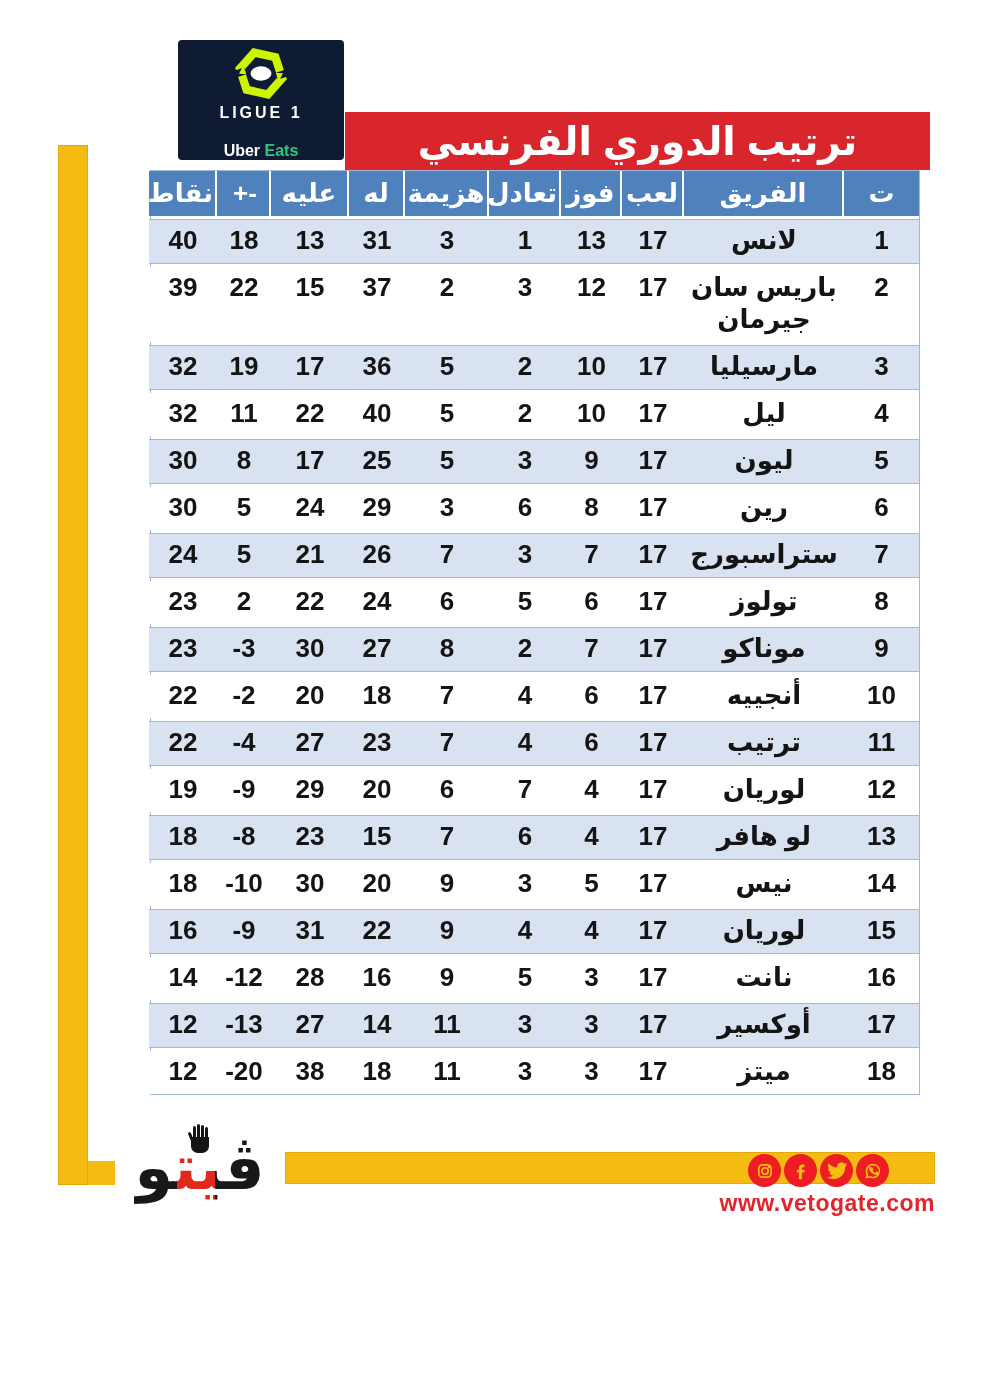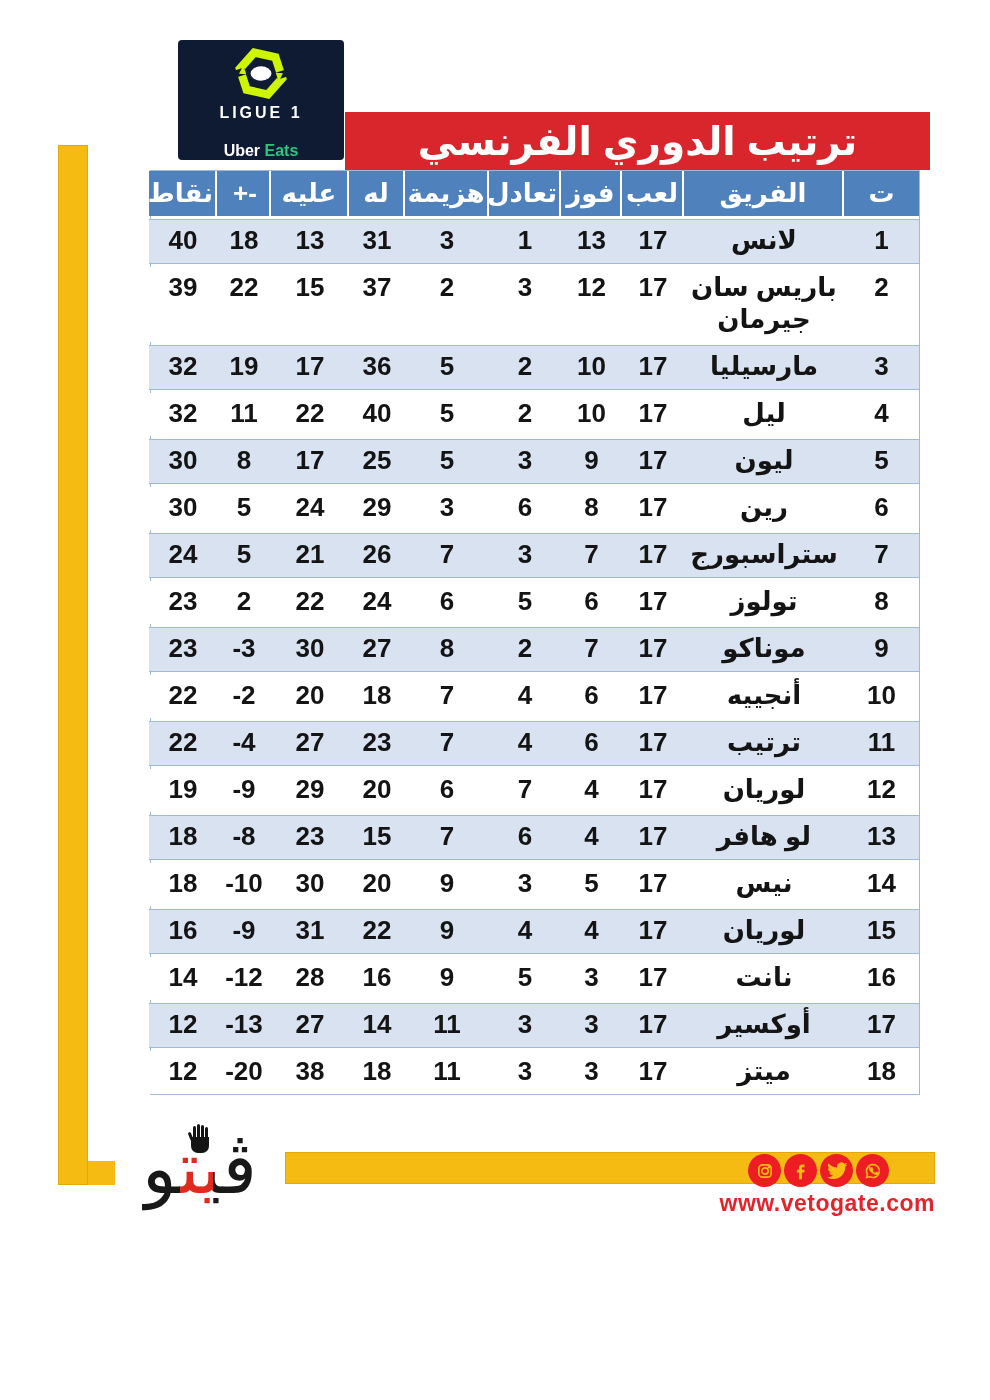--- a/index.html
+++ b/index.html
@@ -47,21 +47,21 @@
   }
   td.num, .ltrfix{direction:ltr;unicode-bidi:isolate;}
   td[data-name="team-cell"]{font-size:24px;}
   
   .yellow-vbar{position:absolute;left:58px;top:145px;width:30px;height:1040px;background:#F5BB12;border:1px solid #E3A90A;box-sizing:border-box;}
   .yellow-foot{position:absolute;left:88px;top:1161px;width:27px;height:24px;background:#F5BB12;}
   .yellow-hbar{position:absolute;left:285px;top:1152px;width:650px;height:32px;background:#F5BB12;border:1px solid #E3A90A;box-sizing:border-box;}
   
   .veto{position:absolute;left:112px;top:1118px;width:175px;height:100px;text-align:center;}
   .veto-word{
-    font-size:72px;font-weight:400;line-height:100px;direction:rtl;color:#181818;display:inline-block;
+    font-size:62px;font-weight:700;line-height:100px;direction:rtl;color:#181818;display:inline-block;
   }
   @supports ((-webkit-background-clip:text) or (background-clip:text)){
     .veto-word{
       background:linear-gradient(90deg,#181818 0 33%,#E02A1E 33% 62%,#181818 62% 100%);
       -webkit-background-clip:text;background-clip:text;color:transparent;
     }
   }
   .veto-hand{position:absolute;left:50%;top:6px;transform:translateX(-50%);}
   
   .social-row{position:absolute;left:748px;top:1154px;display:flex;gap:3px;}

